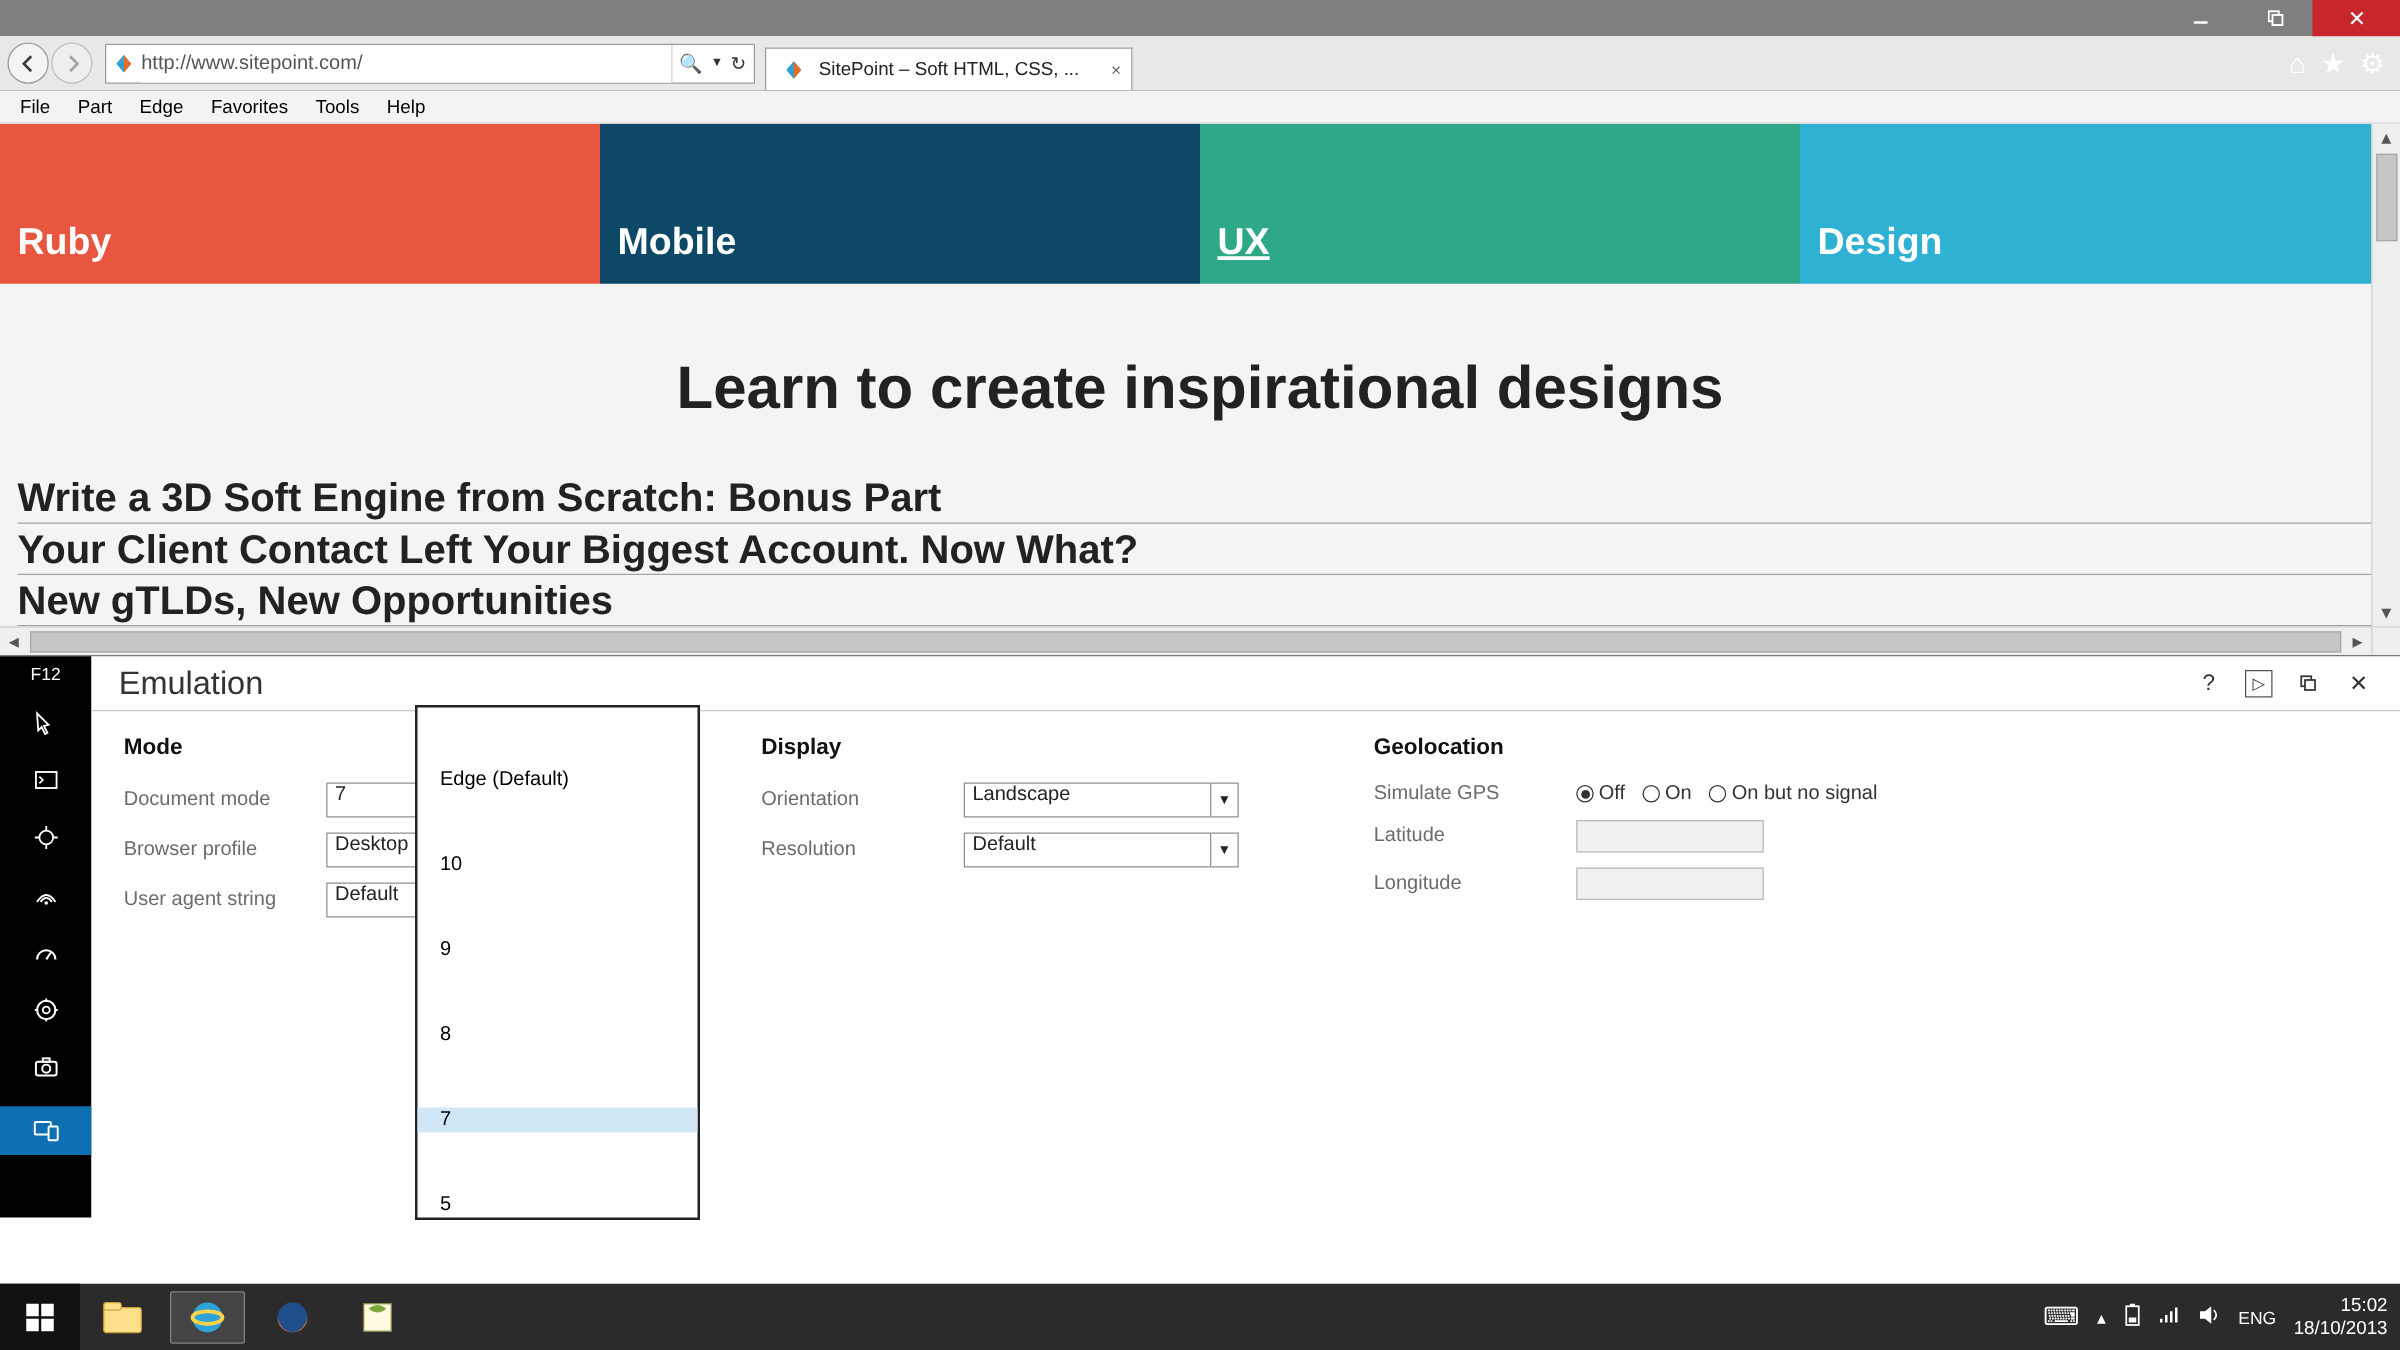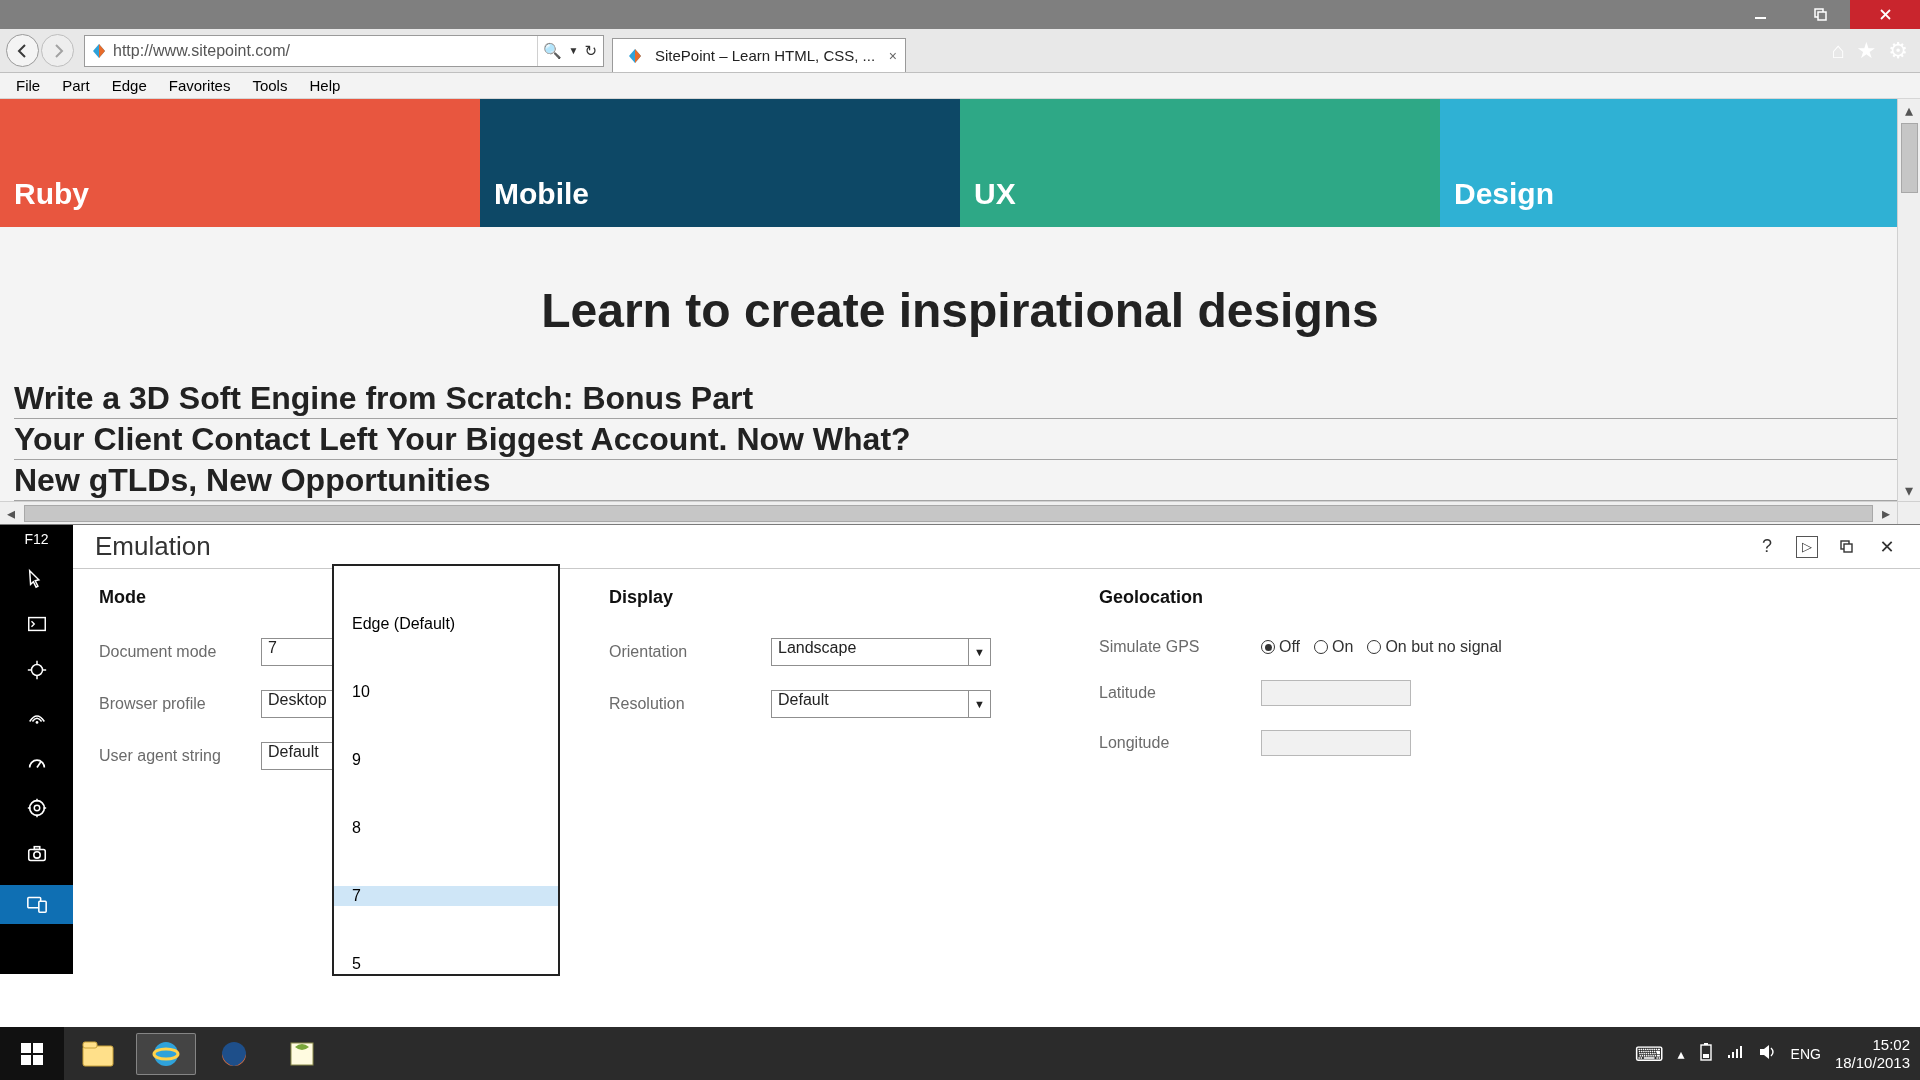--- a/index.html
+++ b/index.html
@@ -30,21 +30,21 @@
 
 .menu-bar { height: 26px; background: #f3f3f3; border-bottom: 1px solid #d6d6d6; display: flex; align-items: center; padding: 0 6px; gap: 2px; font-size: 15px; }
 .menu-item { padding: 2px 10px; }
 
 
 .page-area { position: relative; height: 425px; background: #f4f4f4; overflow: hidden; }
 .cat-nav { display: flex; height: 128px; }
 .cat { flex: 1; display: flex; align-items: flex-end; padding: 0 14px 16px; color: #fff; font-size: 30px; font-weight: 600; }
 .cat-ruby { background: #e8563f; }
 .cat-mobile { background: #0d4866; }
-.cat-ux { background: #2ea886; }
+.cat-ux { background: #2ea886; text-decoration: underline; }
 .cat-design { background: #2fb1d4; }
 .headline { font-size: 48px; font-weight: 600; color: #222; text-align: center; padding: 56px 0 40px; }
 .articles { padding: 0 14px; }
 .article { font-size: 32px; font-weight: 600; color: #222; line-height: 1.25; border-bottom: 1px solid #a3a3a3; }
 .article.clipped { overflow: hidden; white-space: nowrap; }
 
 
 .v-scroll { position: absolute; right: 0; top: 0; width: 23px; bottom: 23px; background: #efefef; border-left: 1px solid #d0d0d0; display: flex; flex-direction: column; align-items: center; }
 .v-scroll .arrow { height: 22px; width: 100%; display: flex; align-items: center; justify-content: center; color: #555; }
 .v-scroll .thumb { width: 17px; background: #c6c6c6; border:1px solid #a8a8a8; }
@@ -62,21 +62,21 @@
 .dt-tool svg { width: 22px; height: 22px; }
 
 .dt-main { flex: 1; display: flex; flex-direction: column; position: relative; }
 .dt-header { height: 44px; border-bottom: 1px solid #c9c9c9; display: flex; align-items: center; padding: 1px 22px; }
 .dt-title { font-size: 26px; font-weight: 300; color: #333; }
 .dt-header-right { margin-left: auto; display: flex; gap: 18px; align-items: center; color: #333; font-size: 18px; }
 .dt-header-right .btn { width: 22px; height: 22px; display:flex; align-items:center; justify-content:center; border:1px solid transparent; }
 .dt-header-right .btn.box { border:1px solid #555; font-size:13px; }
 
 .dt-body { flex: 1; display: flex; padding: 18px 26px; gap: 70px; position: relative; }
-.dt-col { display: flex; flex-direction: column; gap: 24px; }
+.dt-col { display: flex; flex-direction: column; gap: 12px; }
 .dt-col h4 { font-size: 18px; font-weight: 600; color: #111; margin-bottom: 6px; }
 .dt-row { display: flex; align-items: center; gap: 12px; font-size: 16px; color: #6b6b6b; }
 .dt-row .lbl { width: 150px; }
 .dt-select { width: 220px; height: 28px; border: 1px solid #8f8f8f; background: #fff; font-size: 16px; padding: 0 24px 0 6px; position: relative; color: #222; }
 .dt-select .caret { position: absolute; right: 0; top: 0; bottom: 0; width: 22px; border-left: 1px solid #8f8f8f; display:flex; align-items:center; justify-content:center; font-size:11px; }
 .dt-input { width: 150px; height: 26px; border: 1px solid #b8b8b8; background: #f1f1f1; }
 .radio-row { display: flex; gap: 14px; align-items: center; }
 .radio { display: flex; align-items: center; gap: 4px; font-size: 16px; color: #333; }
 .radio .dot { width: 14px; height: 14px; border-radius: 50%; border: 1.5px solid #333; display:flex; align-items:center; justify-content:center; }
 .radio .dot.filled::after { content:""; width:7px; height:7px; border-radius:50%; background:#333; }
@@ -143,21 +143,21 @@
       <span class="glyph" style="font-size:10px;">▼</span>
       <span class="glyph">↻</span>
     </div>
   </div>
   <div class="tabs-area">
     <div class="tab">
       <svg class="site-icon" viewBox="0 0 16 16">
           <path d="M8 1 L14 8 L8 15 L2 8 Z" fill="#2fa2da"></path>
           <path d="M8 1 L14 8 L8 15" fill="#e86b2a"></path>
         </svg>
-      <span>SitePoint – Learn HTML, CSS, ...</span>
+      <span>SitePoint – Soft HTML, CSS, ...</span>
       <span class="close">×</span>
     </div>
   </div>
   <div class="toolbar-right">
     <span class="ico">⌂</span>
     <span class="ico">★</span>
     <span class="ico">⚙</span>
   </div>
 </div>
 

